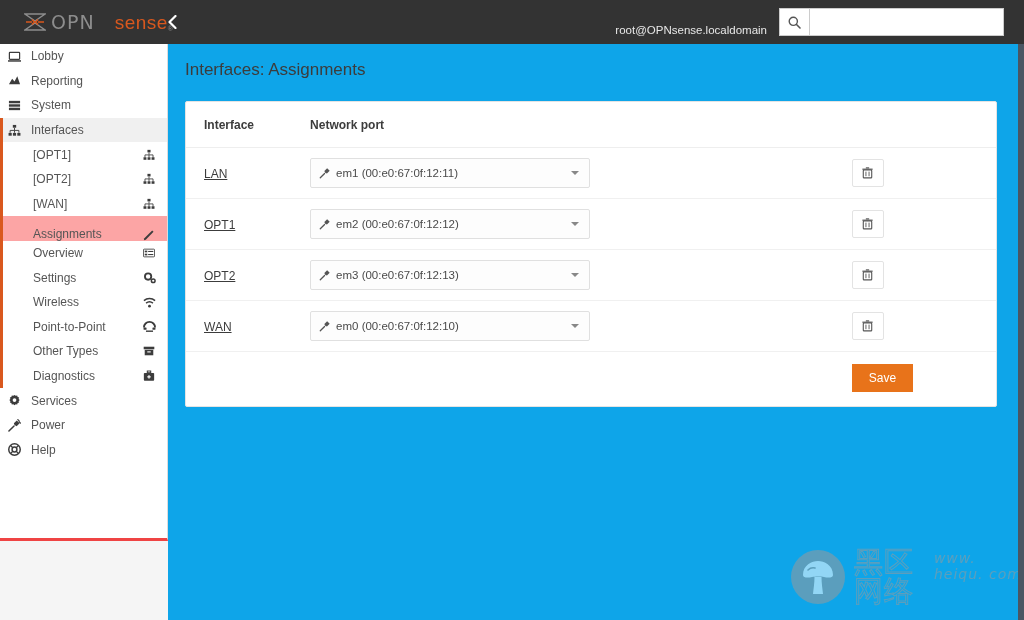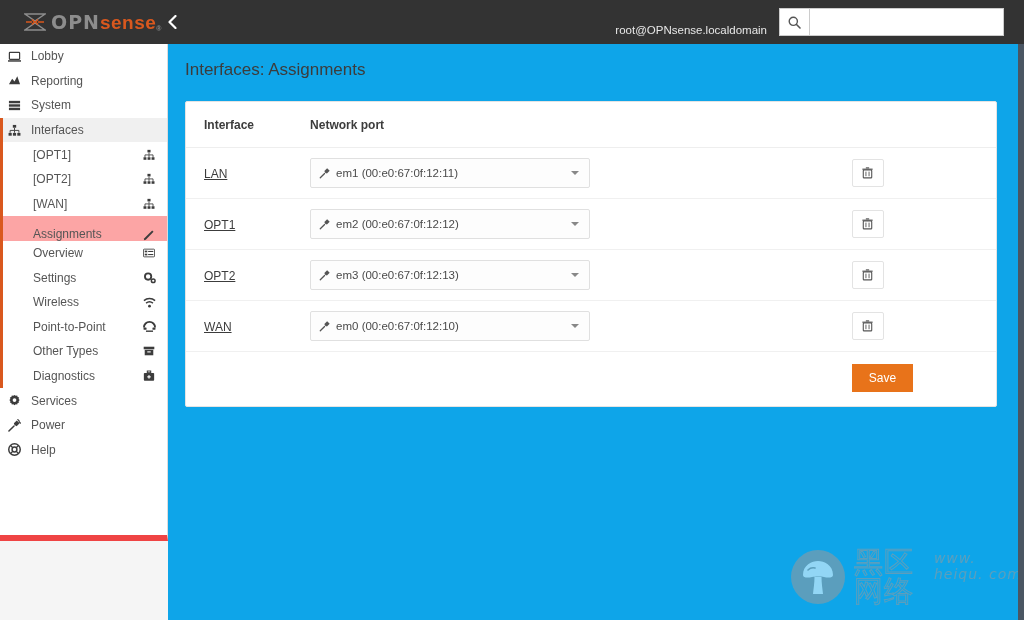--- a/index.html
+++ b/index.html
@@ -20,26 +20,26 @@
     z-index: 20;
   }
   #brand {
     width: 168px; height: 44px;
     display: flex; align-items: center;
     padding-left: 24px;
     flex: 0 0 168px;
   }
   .logo-mark { width: 22px; height: 18px; margin-right: 5px; }
   .logo-text {
-    font-size: 19px; font-weight: bold;
+    font-size: 19px; font-weight: normal;
     letter-spacing: .5px; line-height: 1;
     display: flex; align-items: flex-end;
   }
   .logo-opn { color: #8d8d8d; font-family: "DejaVu Sans", sans-serif; letter-spacing: 1px;}
-  .logo-sense { color: #d9581e; }
+  .logo-sense { color: #d9581e; margin-left: 20px; }
   .logo-reg { color: #8d8d8d; font-size: 7px; vertical-align: super; }
 
   #collapse-btn {
     color: #ffffff; font-size: 16px; line-height: 1;
     padding: 0 6px; cursor: pointer;
     margin-left: -6px;
   }
   #topbar-right {
     margin-left: auto; display: flex; align-items: flex-end;
     padding-right: 20px; gap: 12px;
@@ -56,21 +56,21 @@
     outline: none; font-size: 12px; padding: 0 6px;
     font-family: "Liberation Sans", sans-serif;
   }
 
   
   #sidebar {
     position: absolute; top: 44px; left: 0;
     width: 168px; height: 497px;
     background: #ffffff;
     border-right: 1px solid #dcdcdc;
-    border-bottom: 6px solid #ef4444;
+    border-bottom: 3px solid #ef4444;
     overflow: hidden;
     z-index: 10;
   }
   .nav-item {
     display: flex; align-items: center;
     height: 24.6px; padding-left: 8px;
     font-size: 12px; color: #444;
     cursor: pointer; position: relative;
   }
   .nav-item .ic {

